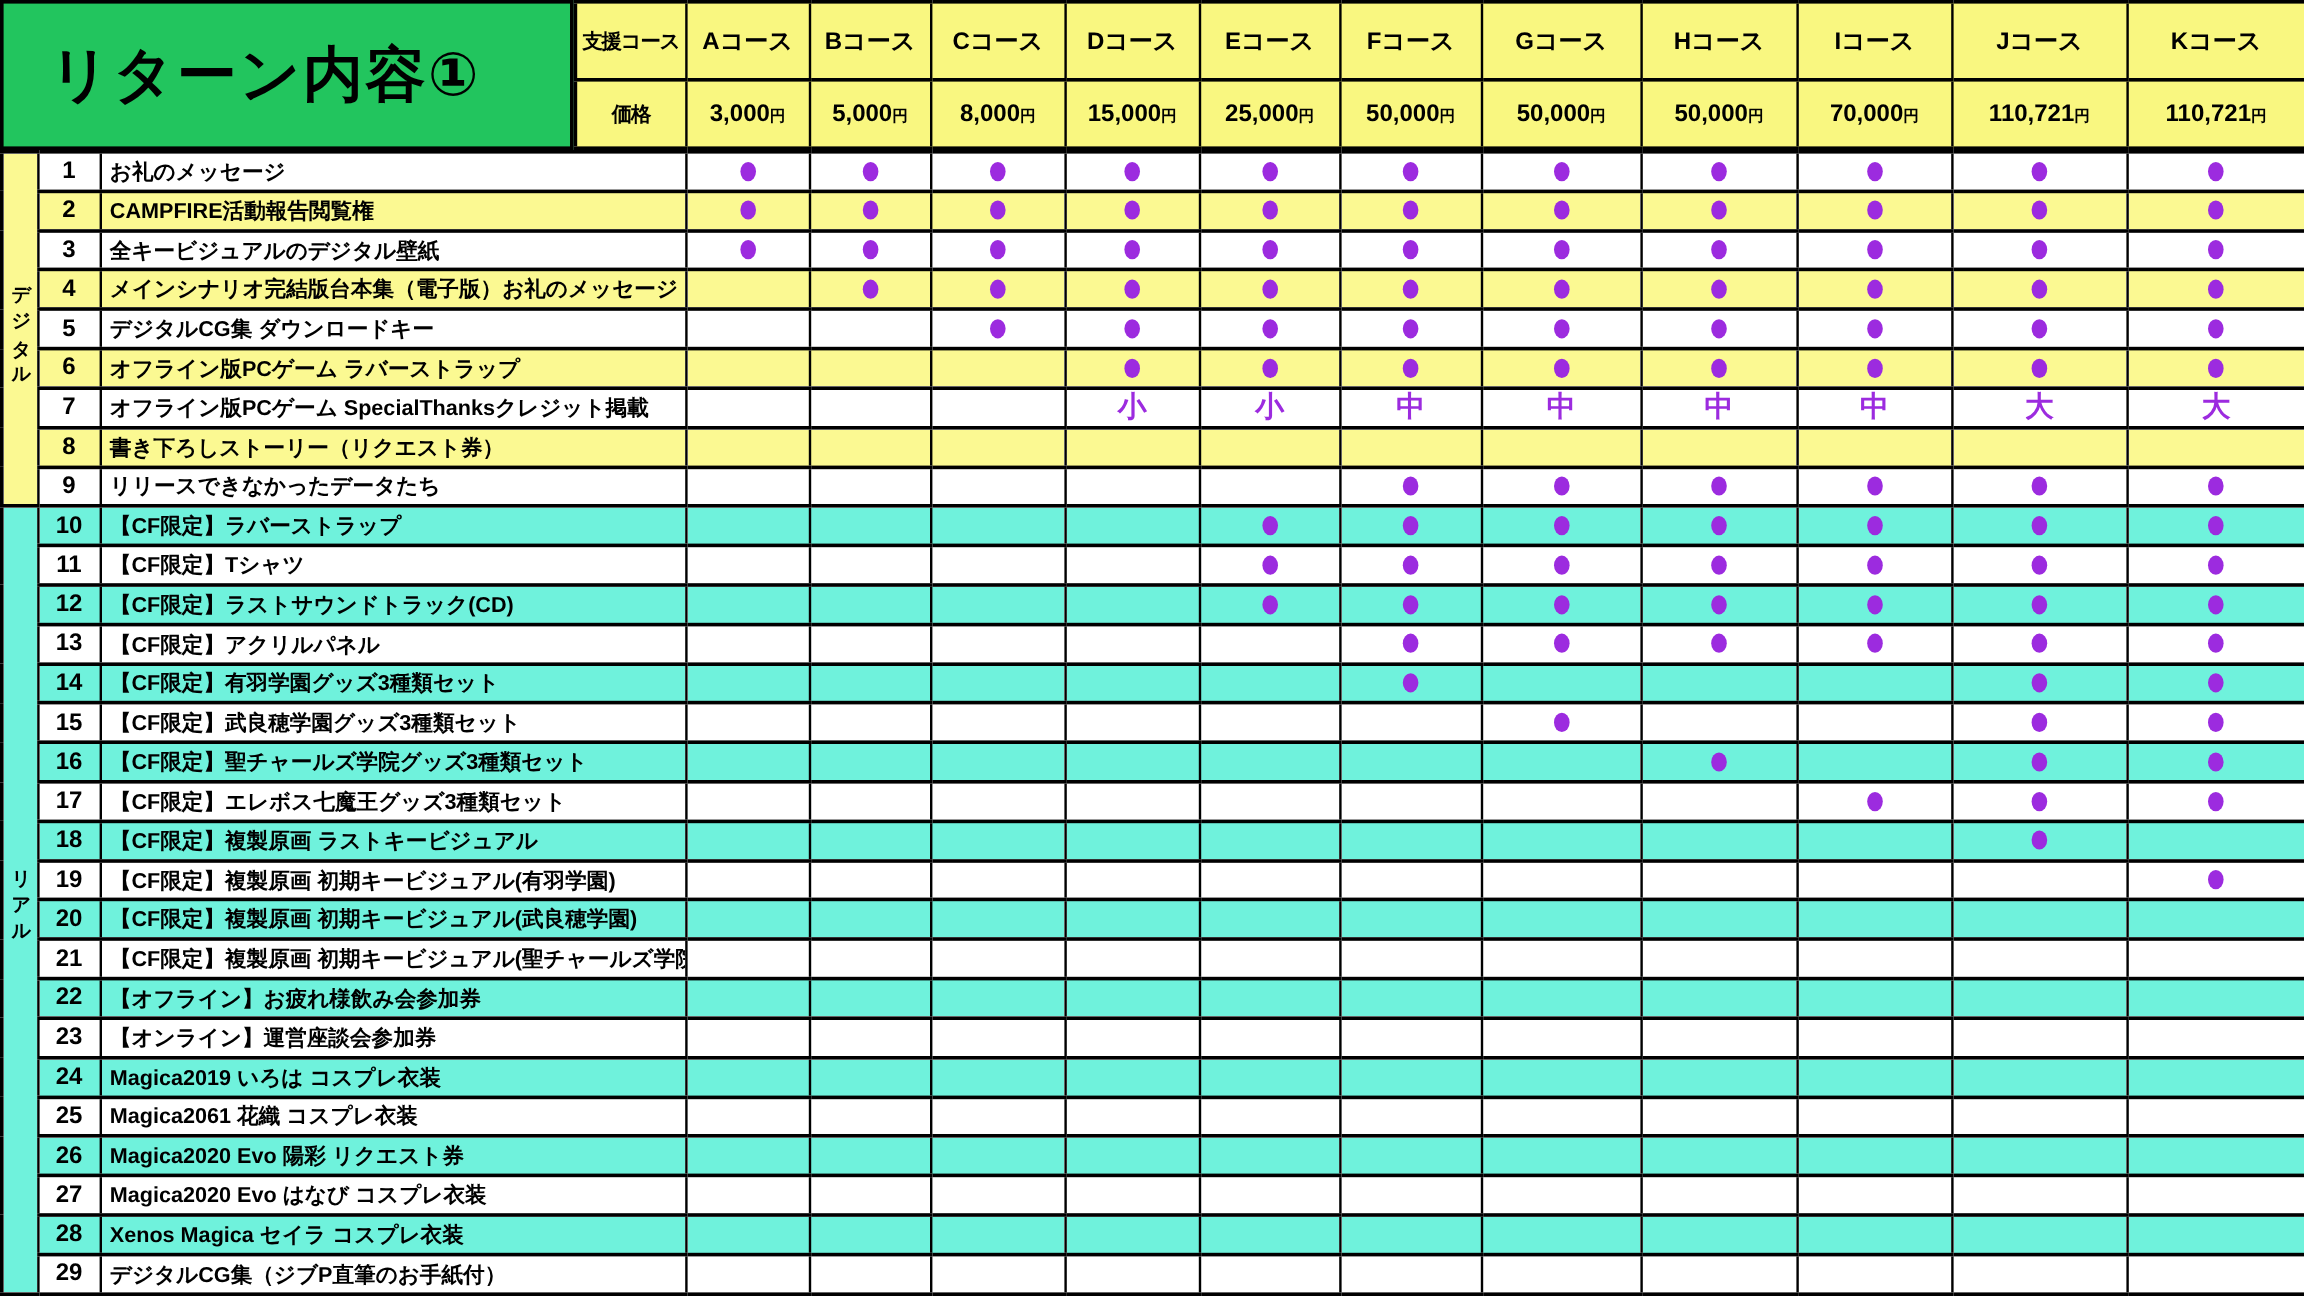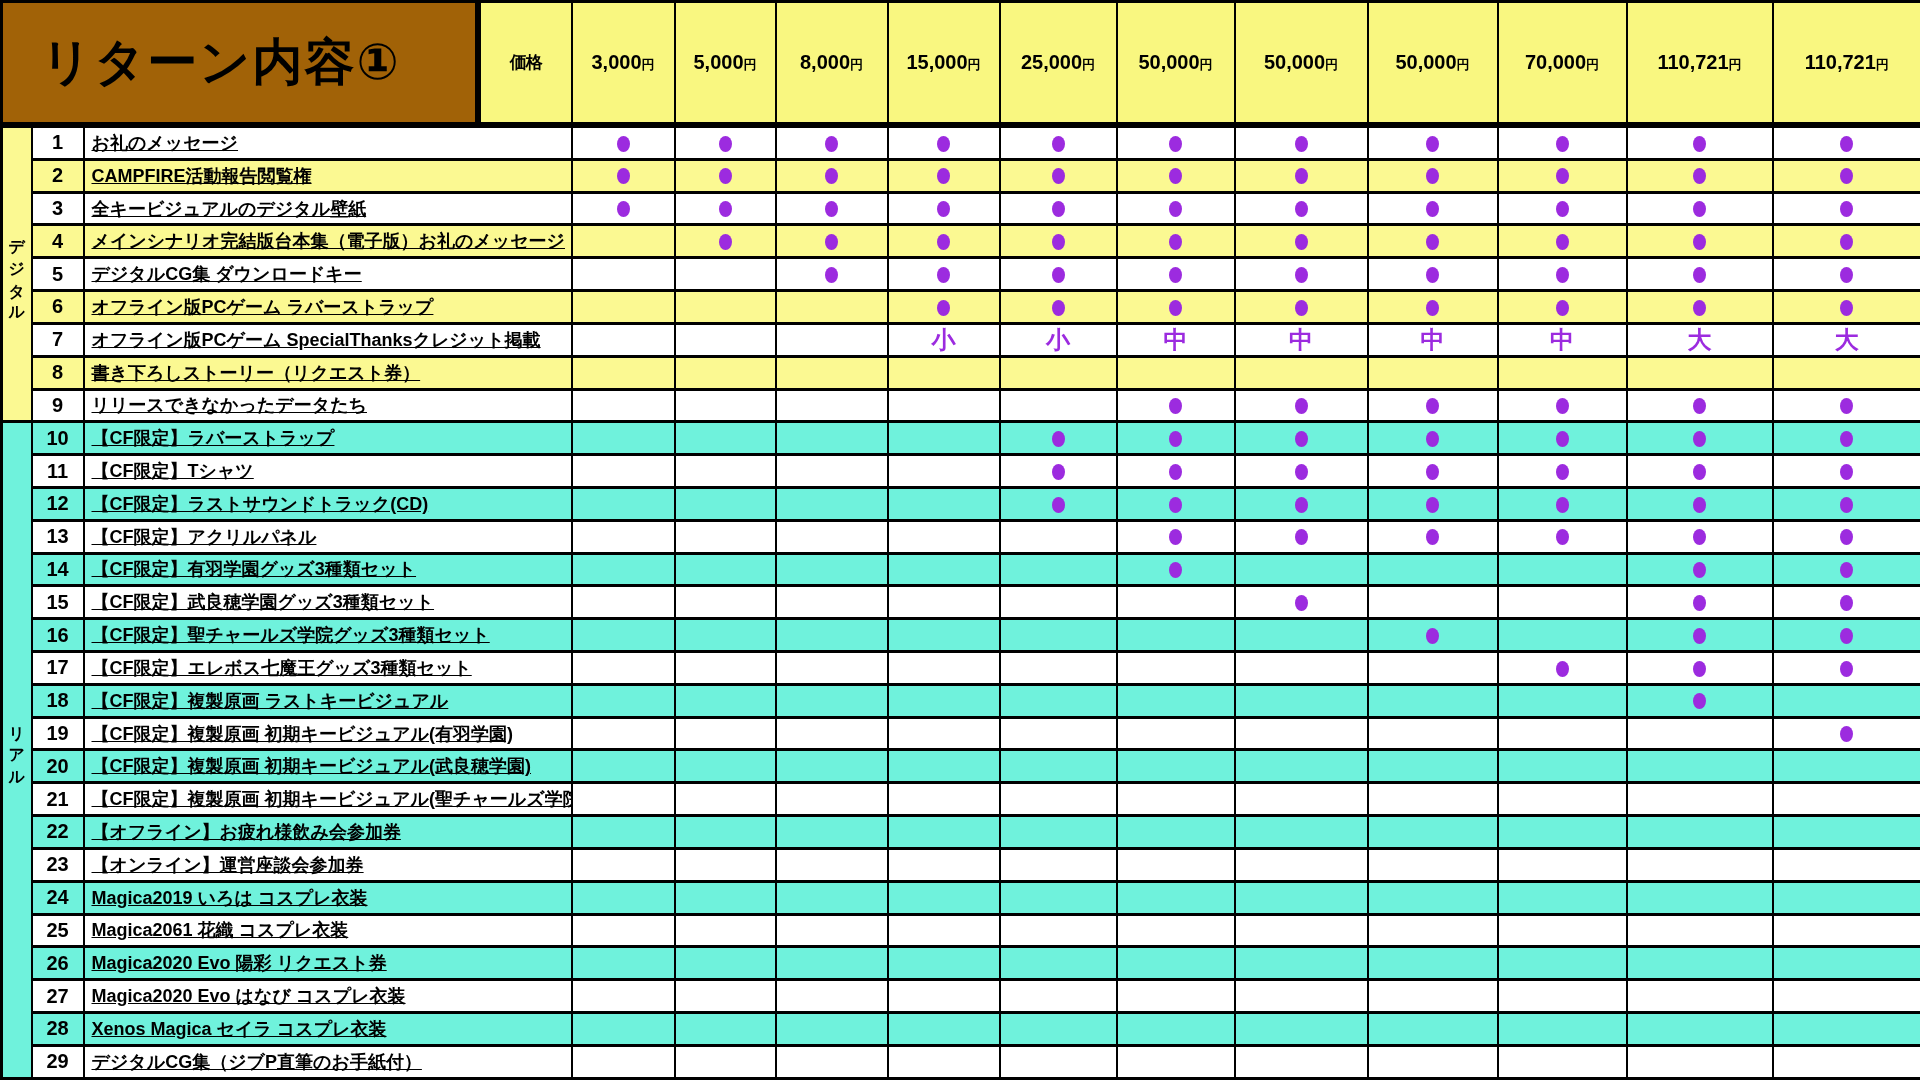--- a/index.html
+++ b/index.html
@@ -1,21 +1,21 @@
 <!DOCTYPE html>
 <html><head>
 <meta charset="utf-8">
 <style>
   html,body{margin:0;padding:0;background:#fff;}
   .page{position:relative;width:1920px;height:1080px;overflow:hidden;
         font-family:"Liberation Sans","DejaVu Sans",sans-serif;font-weight:bold;color:#000;}
 
   
   .title-block{position:absolute;left:0;top:0;width:478px;height:125px;box-sizing:border-box;
-               background:#a16207;border:3px solid #000;display:flex;align-items:center;}
+               background:#22c55e;border:3px solid #000;display:flex;align-items:center;}
   .title-block h1{margin:0 0 0 38px;font-size:50px;letter-spacing:2px;font-weight:bold;}
 
   .hdr-wrap{position:absolute;left:478px;top:0;width:1442px;height:125px;}
   table{border-collapse:collapse;table-layout:fixed;}
   .hdr-table{width:1442px;height:125px;border:3px solid #000;}
   .hdr-table th{border:2px solid #000;border-top-width:3px;border-bottom-width:3px;
                 background:#f9f780;text-align:center;vertical-align:middle;padding:0;font-weight:bold;}
   .hdr-table .corner{font-size:17px;letter-spacing:-1px;}
   .hdr-table .cname{font-size:20px;}
   .hdr-table .cprice{font-size:20px;}
@@ -24,21 +24,21 @@
 
   
   .body-wrap{position:absolute;left:0;top:125px;width:1920px;height:955px;}
   .body-table{width:1920px;height:955px;border:3px solid #000;}
   .body-table td{border:2px solid #000;border-top-width:3px;border-bottom-width:3px;
                  padding:0;vertical-align:middle;overflow:hidden;}
   td.strip{text-align:center;}
   .vlabel{writing-mode:vertical-rl;text-orientation:upright;font-size:16px;letter-spacing:4px;
           display:inline-block;line-height:1;}
   td.num{text-align:center;font-size:20px;}
-  td.lbl{font-size:18px;white-space:nowrap;padding-left:7px;text-decoration:underline;}
+  td.lbl{font-size:18px;white-space:nowrap;padding-left:7px;}
   td.cell{text-align:center;}
   .bg-white{background:#ffffff;}
   .bg-yellow{background:#fbf992;}
   .bg-cyan{background:#6ff2dc;}
   .dot{display:inline-block;width:13px;height:16px;border-radius:50%;background:#9c2bdf;vertical-align:middle;}
   .size-mark{color:#9c2bdf;font-size:24px;line-height:1;}
 </style>
 </head>
 <body>
 
@@ -58,20 +58,34 @@
           <col style="width: 112px;">
           <col style="width: 117px;">
           <col style="width: 118px;">
           <col style="width: 133px;">
           <col style="width: 130px;">
           <col style="width: 129px;">
           <col style="width: 146px;">
           <col style="width: 149px;">
         </colgroup>
       <tbody>
+          <tr id="hdr-names">
+        <th class="corner">支援コース</th>
+      <th class="cname">Aコース</th>
+            <th class="cname">Bコース</th>
+            <th class="cname">Cコース</th>
+            <th class="cname">Dコース</th>
+            <th class="cname">Eコース</th>
+            <th class="cname">Fコース</th>
+            <th class="cname">Gコース</th>
+            <th class="cname">Hコース</th>
+            <th class="cname">Iコース</th>
+            <th class="cname">Jコース</th>
+            <th class="cname">Kコース</th>
+          </tr>
       <tr id="hdr-prices">
         <th class="corner">価格</th>
       <th class="cprice">3,000<span class="yen">円</span></th>
             <th class="cprice">5,000<span class="yen">円</span></th>
             <th class="cprice">8,000<span class="yen">円</span></th>
             <th class="cprice">15,000<span class="yen">円</span></th>
             <th class="cprice">25,000<span class="yen">円</span></th>
             <th class="cprice">50,000<span class="yen">円</span></th>
             <th class="cprice">50,000<span class="yen">円</span></th>
             <th class="cprice">50,000<span class="yen">円</span></th>

